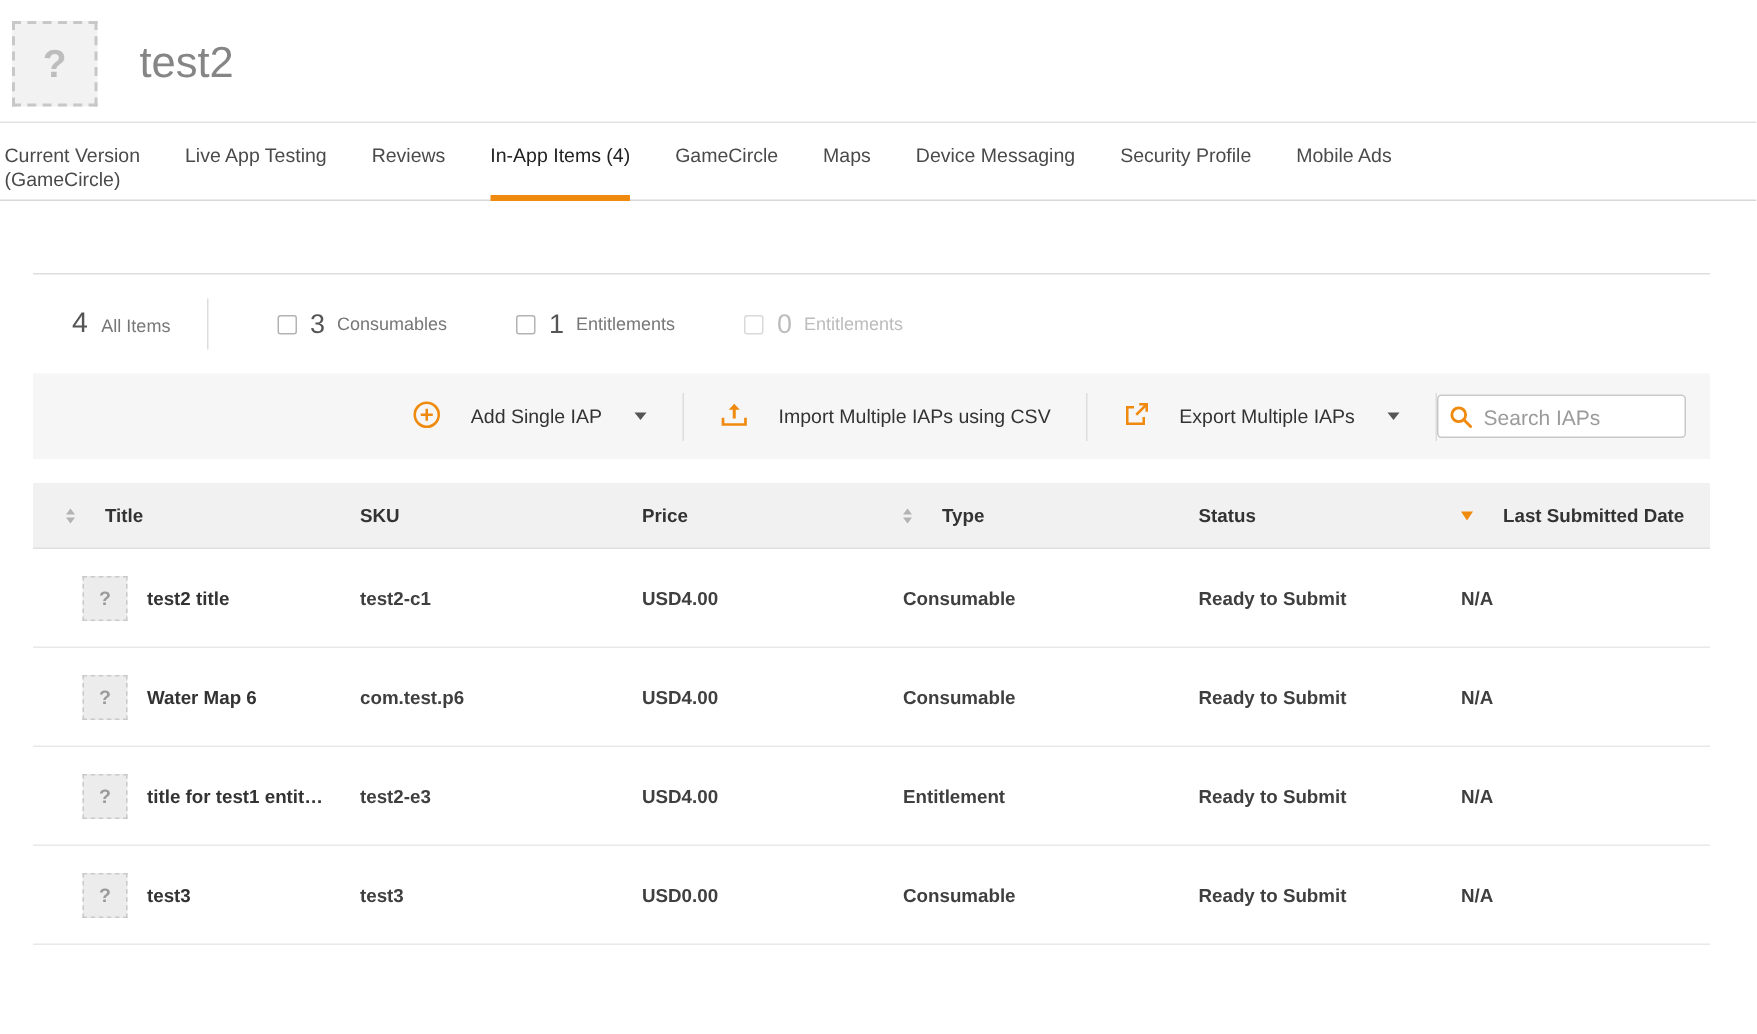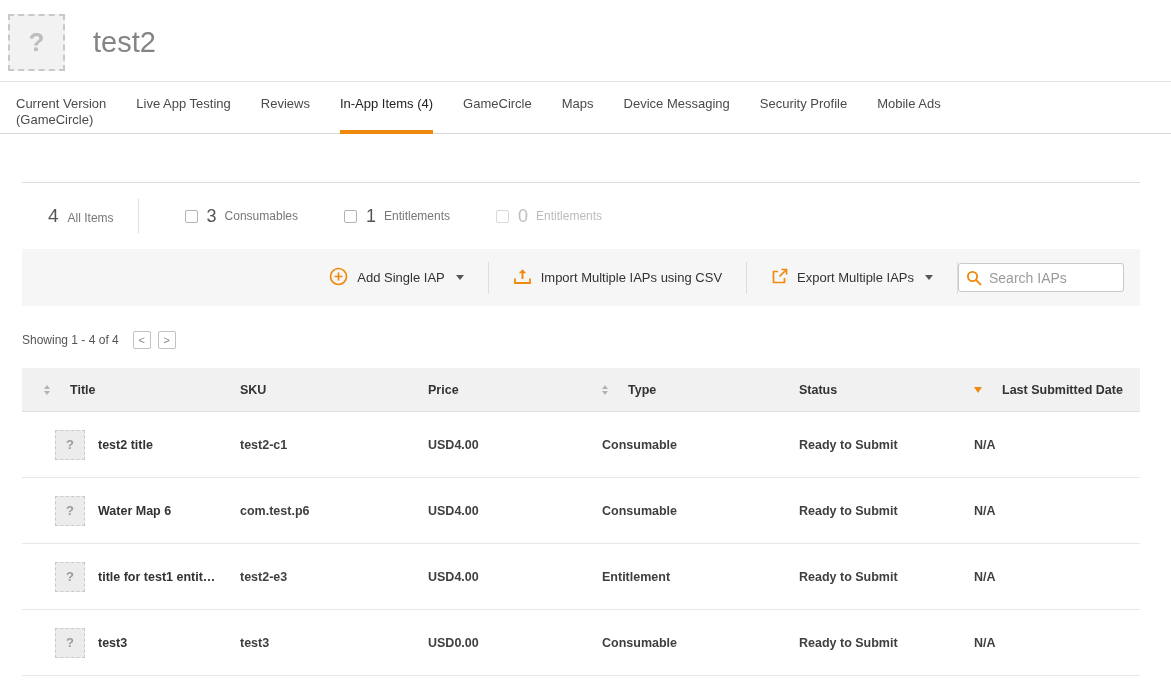--- a/index.html
+++ b/index.html
@@ -4,21 +4,21 @@
 <style>
   * { box-sizing: border-box; margin: 0; padding: 0; }
   html,body { width:1171px; height:689px; background:#fff; font-family:"Liberation Sans", sans-serif; color:#333; overflow:hidden; }
 
   
   .header { display:flex; align-items:center; padding:14px 0 10px 8px; border-bottom:1px solid #e2e2e2; }
   .app-icon { width:57px; height:57px; background:#f2f2f2; border:2px dashed #c8c8c8; display:flex; align-items:center; justify-content:center; font-size:26px; font-weight:bold; color:#bdbdbd; }
   .app-title { margin-left:28px; font-size:29px; color:#858585; font-weight:400; }
 
   
-  .tabs { display:flex; align-items:stretch; min-height:52px; border-bottom:1px solid #d8d8d8; padding-left:16px; }
+  .tabs { display:flex; align-items:stretch; min-height:52px; border-bottom:1px solid #d8d8d8; padding-left:3px; }
   .tab { position:relative; margin-right:30px; padding-top:14px; font-size:13px; color:#4a4a4a; cursor:pointer; white-space:nowrap; }
   .tab .line2 { font-size:13px; margin-top:1px; }
   .tab.active { color:#222; font-weight:normal; }
   .tab.active::after { content:""; position:absolute; left:0; right:0; bottom:-1px; height:4px; background:var(--accent); }
 
   
   .content { margin:0 31px 0 22px; }
 
   
   .filters { margin-top:48px; border-top:1px solid #ddd; height:67px; display:flex; align-items:center; }
@@ -28,21 +28,21 @@
   .vdiv { width:1px; height:34px; background:#ddd; margin-left:24px; }
   .cb-group { display:flex; align-items:center; margin-left:46px; cursor:pointer; }
   .cb { width:13px; height:13px; border:1px solid #b3b3b3; border-radius:2px; background:#fff; margin-right:9px; flex:0 0 auto; }
   .cb-group .count-md { font-size:18px; color:#555; margin-right:8px; }
   .cb-group.disabled .cb { border-color:#d9d9d9; }
   .cb-group.disabled .count-md, .cb-group.disabled .filter-label { color:#bcbcbc; }
 
   
   .action-bar { background:#f6f6f6; height:57px; display:flex; align-items:center; }
   .ab-spacer { width:300px; }
-  .ab-btn { display:flex; align-items:center; gap:9px; padding:0 24px; font-size:13px; color:#333; cursor:pointer; white-space:nowrap; }
+  .ab-btn { display:flex; align-items:center; gap:20px; padding:0 24px; font-size:13px; color:#333; cursor:pointer; white-space:nowrap; }
   .ab-div { width:1px; height:32px; background:#ddd; }
   .caret-dn { width:0; height:0; border-left:4px solid transparent; border-right:4px solid transparent; border-top:5px solid #555; margin-left:2px; }
   .search-wrap { margin-left:auto; margin-right:16px; position:relative; }
   .search-wrap input { width:166px; height:29px; border:1px solid #c9c9c9; border-radius:3px; padding:0 8px 0 30px; font-size:14px; font-family:"Liberation Sans", sans-serif; color:#444; outline:none; }
   .search-wrap input::placeholder { color:#9b9b9b; }
   .search-icon { position:absolute; left:8px; top:7px; }
 
   
   .pagination { margin-top:22px; display:flex; align-items:center; height:24px; }
   .page-summary { font-size:12px; color:#555; }
@@ -166,25 +166,20 @@
       <span class="search-icon">
         <svg width="16" height="16" viewBox="0 0 16 16">
             <circle cx="6.5" cy="6.5" r="4.6" fill="none" stroke="#ef8a0e" stroke-width="1.9"></circle>
             <path d="M10.2 10.2l4.2 4.2" stroke="#ef8a0e" stroke-width="1.9" stroke-linecap="round"></path>
           </svg>
       </span>
       <input type="text" placeholder="Search IAPs" style="">
     </div>
   </div>
 
-  <div class="pagination">
-    <span class="page-summary">Showing 1 - 4 of 4</span>
-    <span class="page-btn first">&lt;</span>
-    <span class="page-btn">&gt;</span>
-  </div>
 
   <div class="table">
     <div class="thead">
       <div class="th first">
         <span class="sort-ud">
             <i class="up"></i>
             <i class="dn"></i>
           </span>
         <span>Title</span>
       </div>

